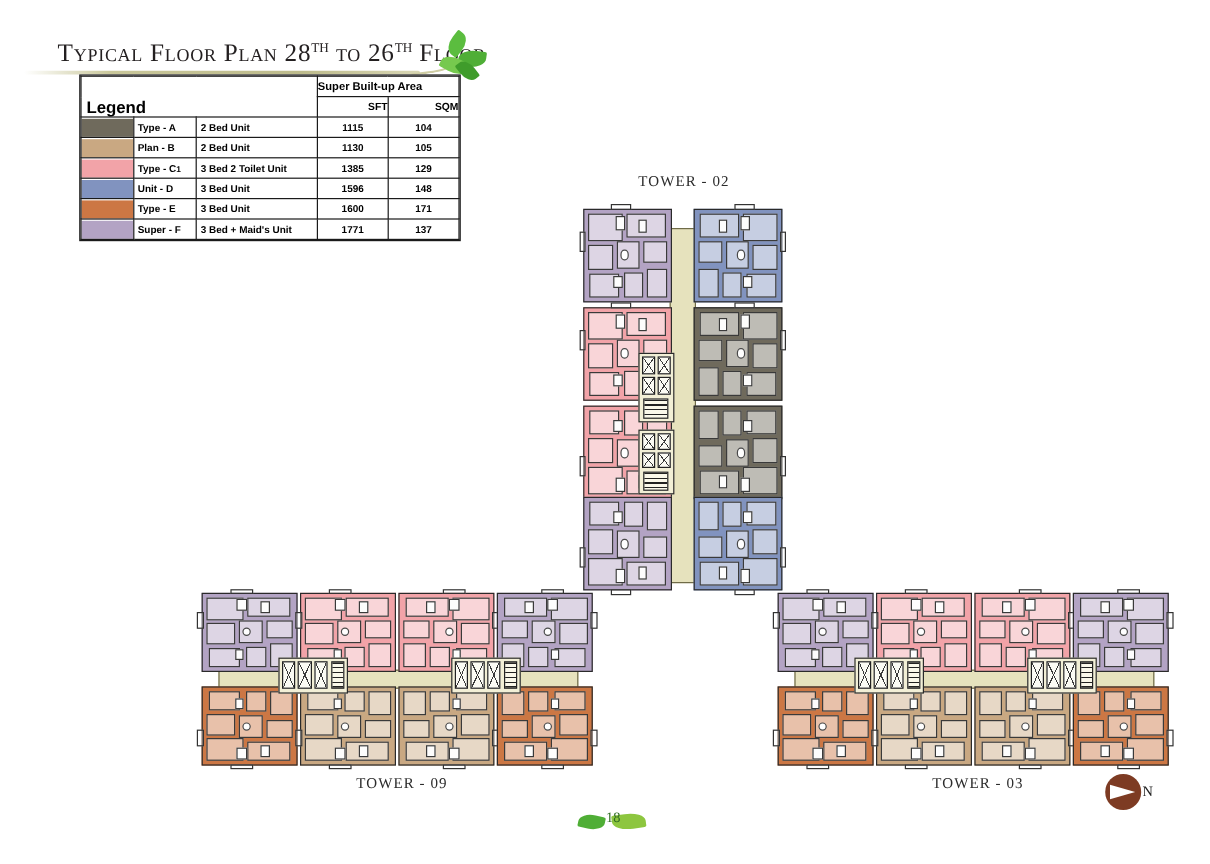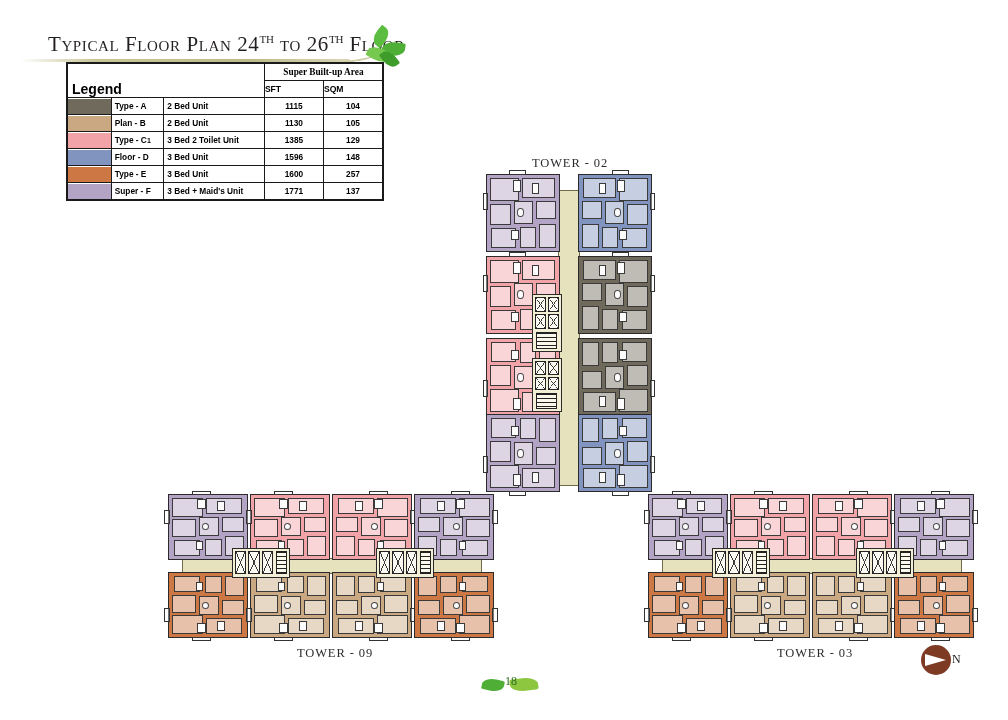--- a/index.html
+++ b/index.html
@@ -39,22 +39,22 @@
   #leaf-b { left: 27px; top: 14px; width: 23px; height: 14px; background:#4fae36; transform: rotate(8deg); }
   #leaf-c { left: 12px; top: 20px; width: 24px; height: 13px; background:#76c94e; transform: rotate(28deg); }
   #leaf-d { left: 25px; top: 25px; width: 19px; height: 12px; background:#3f9c2b; transform: rotate(52deg); }
 
   
   #legend { position: absolute; left: 66px; top: 62px; width: 318px; border: 1.3px solid #1a1a1a; background:#fff; }
   #legend table { border-collapse: collapse; width: 100%; }
   #legend td, #legend th { border: 1px solid #1a1a1a; font-size: 8.3px; color:#000;
     font-weight: bold; padding: 0; height: 17px; }
   .lg-title { font-size: 14px !important; text-align: left; padding-left: 4px !important; vertical-align: bottom; }
-  .lg-sbua { text-align: center; font-size: 9.3px !important; font-family: Liberation Serif, serif; }
-  .lg-unit { text-align: left; font-size: 8.6px !important; }
+  .lg-sbua { text-align: left; font-size: 9.3px !important; }
+  .lg-unit { text-align: right; font-size: 8.6px !important; }
   .sw-cell { width: 40px; padding: 0 !important; }
   .sw { width: 100%; height: 15px; display:block; }
   .lg-type { width: 48px; text-align: left; padding-left: 3px !important; }
   .lg-desc { width: 92px; text-align: left; padding-left: 3px !important; }
   .lg-num  { width: 54px; text-align: center; }
   .c1sub { font-size: 7px; }
 
   
   .tower { position: absolute; }
   .tower-label {
@@ -97,21 +97,21 @@
   #pg-num { position:absolute; left:28px; top:2px; width:26px; text-align:center;
      font-family:"Liberation Serif", serif; font-size:12px; color:#2f6b22; }
 </style>
 </head>
 <body>
 
 <div id="page">
 
   <div id="title-block">
     <div id="page-title">
-      <span>Typical Floor Plan </span><span class="num">24</span><span class="sup">TH</span><span> to </span><span class="num">26</span><span class="sup">TH</span><span> Floor</span>
+      <span>Typical Floor Plan </span><span class="num">28</span><span class="sup">TH</span><span> to </span><span class="num">26</span><span class="sup">TH</span><span> Floor</span>
     </div>
     <div id="title-rule"></div>
     <div id="title-rule-tail"></div>
     <div id="leaf-cluster">
       <div class="leaf" id="leaf-a"></div>
       <div class="leaf" id="leaf-b"></div>
       <div class="leaf" id="leaf-c"></div>
       <div class="leaf" id="leaf-d"></div>
     </div>
   </div>
@@ -153,49 +153,49 @@
             </td>
             <td class="lg-type">Type - C<span class="c1sub">1</span></td>
             <td class="lg-desc">3 Bed 2 Toilet Unit</td>
             <td class="lg-num">1385</td>
             <td class="lg-num">129</td>
           </tr>
           <tr>
             <td class="sw-cell">
               <span class="sw" style="background:#8193bf"></span>
             </td>
-            <td class="lg-type">Floor - D</td>
+            <td class="lg-type">Unit - D</td>
             <td class="lg-desc">3 Bed Unit</td>
             <td class="lg-num">1596</td>
             <td class="lg-num">148</td>
           </tr>
           <tr>
             <td class="sw-cell">
               <span class="sw" style="background:#cc7744"></span>
             </td>
             <td class="lg-type">Type - E</td>
             <td class="lg-desc">3 Bed Unit</td>
             <td class="lg-num">1600</td>
-            <td class="lg-num">257</td>
+            <td class="lg-num">171</td>
           </tr>
           <tr>
             <td class="sw-cell">
               <span class="sw" style="background:#b3a3c4"></span>
             </td>
             <td class="lg-type">Super - F</td>
             <td class="lg-desc">3 Bed + Maid's Unit</td>
             <td class="lg-num">1771</td>
             <td class="lg-num">137</td>
           </tr>
         </tbody>
     </table>
   </div>
 
   <div class="tower" id="tower-02" style="left:470px; top:140px; width:200px; height:380px;">
-    <div class="tower-label" style="left:20px; top:16px;">TOWER - 02</div>
+    <div class="tower-label" style="left:20px; top:4px;">TOWER - 02</div>
     <div class="plan" id="t2-plan" style="left:0; top:22px; width:200px; height:350px;">
         <div class="corr" style="left:88px; top:28px; width:22px; height:296px;"></div>
         <div class="unit" style="left:16px; top:12px; width:74px; height:78px; background:#b3a3c4; transform: scale(1,1); transform-origin:center;">
           <div class="rm" style="left:4%; top:4%; width:40%; height:30%;"></div>
           <div class="rm" style="left:48%; top:4%; width:46%; height:26%;"></div>
           <div class="rm" style="left:4%; top:38%; width:30%; height:28.000000000000004%;"></div>
           <div class="rm" style="left:38%; top:34%; width:26%; height:30%;"></div>
           <div class="rm" style="left:68%; top:34%; width:28.000000000000004%; height:24%;"></div>
           <div class="rm" style="left:6%; top:70%; width:34%; height:26%;"></div>
           <div class="rm" style="left:46%; top:68%; width:22%; height:28.000000000000004%;"></div>

